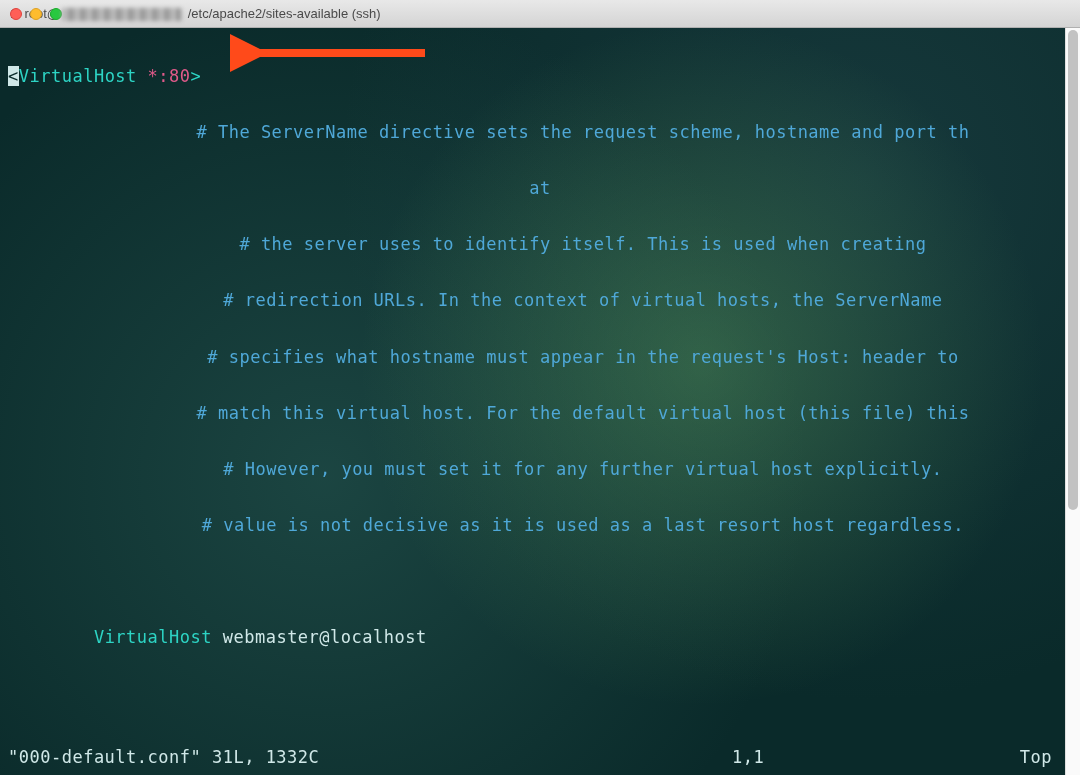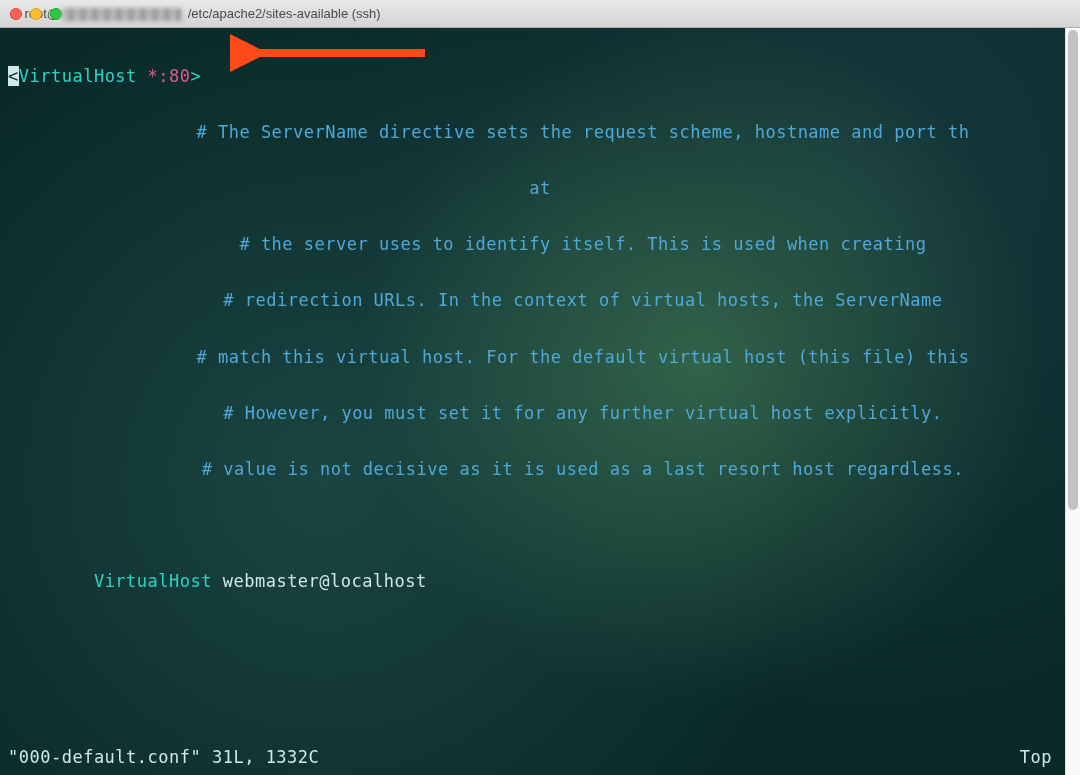--- a/index.html
+++ b/index.html
@@ -131,40 +131,42 @@
     </div>
   </div>
 
   <div class="terminal">
     <div class="code-content">
 <span class="line"><span class="cursor-cell">&lt;</span><span class="keyword">VirtualHost</span><span class="string"> </span><span class="string-star">*:80</span><span class="keyword">&gt;</span></span>
 <span class="line comment">        # The ServerName directive sets the request scheme, hostname and port th</span>
 <span class="line comment">at</span>
 <span class="line comment">        # the server uses to identify itself. This is used when creating</span>
 <span class="line comment">        # redirection URLs. In the context of virtual hosts, the ServerName</span>
+<span class="line comment">        # specifies what hostname must appear in the request's Host: header to</span>
 <span class="line comment">        # match this virtual host. For the default virtual host (this file) this</span>
 <span class="line comment">        # However, you must set it for any further virtual host explicitly.</span>
 <span class="line comment">        # value is not decisive as it is used as a last resort host regardless.</span>
 <span class="line"> </span>
 <span class="line"><span>        </span><span class="directive">VirtualHost</span><span class="path"> webmaster@localhost</span></span>
 
 
 
 
 
 
 
 
 
 
 
     </div>
 
     <div class="status-line">
       <span class="status-left">"000-default.conf" 31L, 1332C</span>
+      <span class="status-mid">1,1</span>
       <span class="status-right">Top</span>
     </div>
   </div>
 
   <div class="scrollbar-track">
     <div class="scrollbar-thumb"></div>
   </div>
 
   <svg class="arrow" width="200" height="40">
     <defs>

